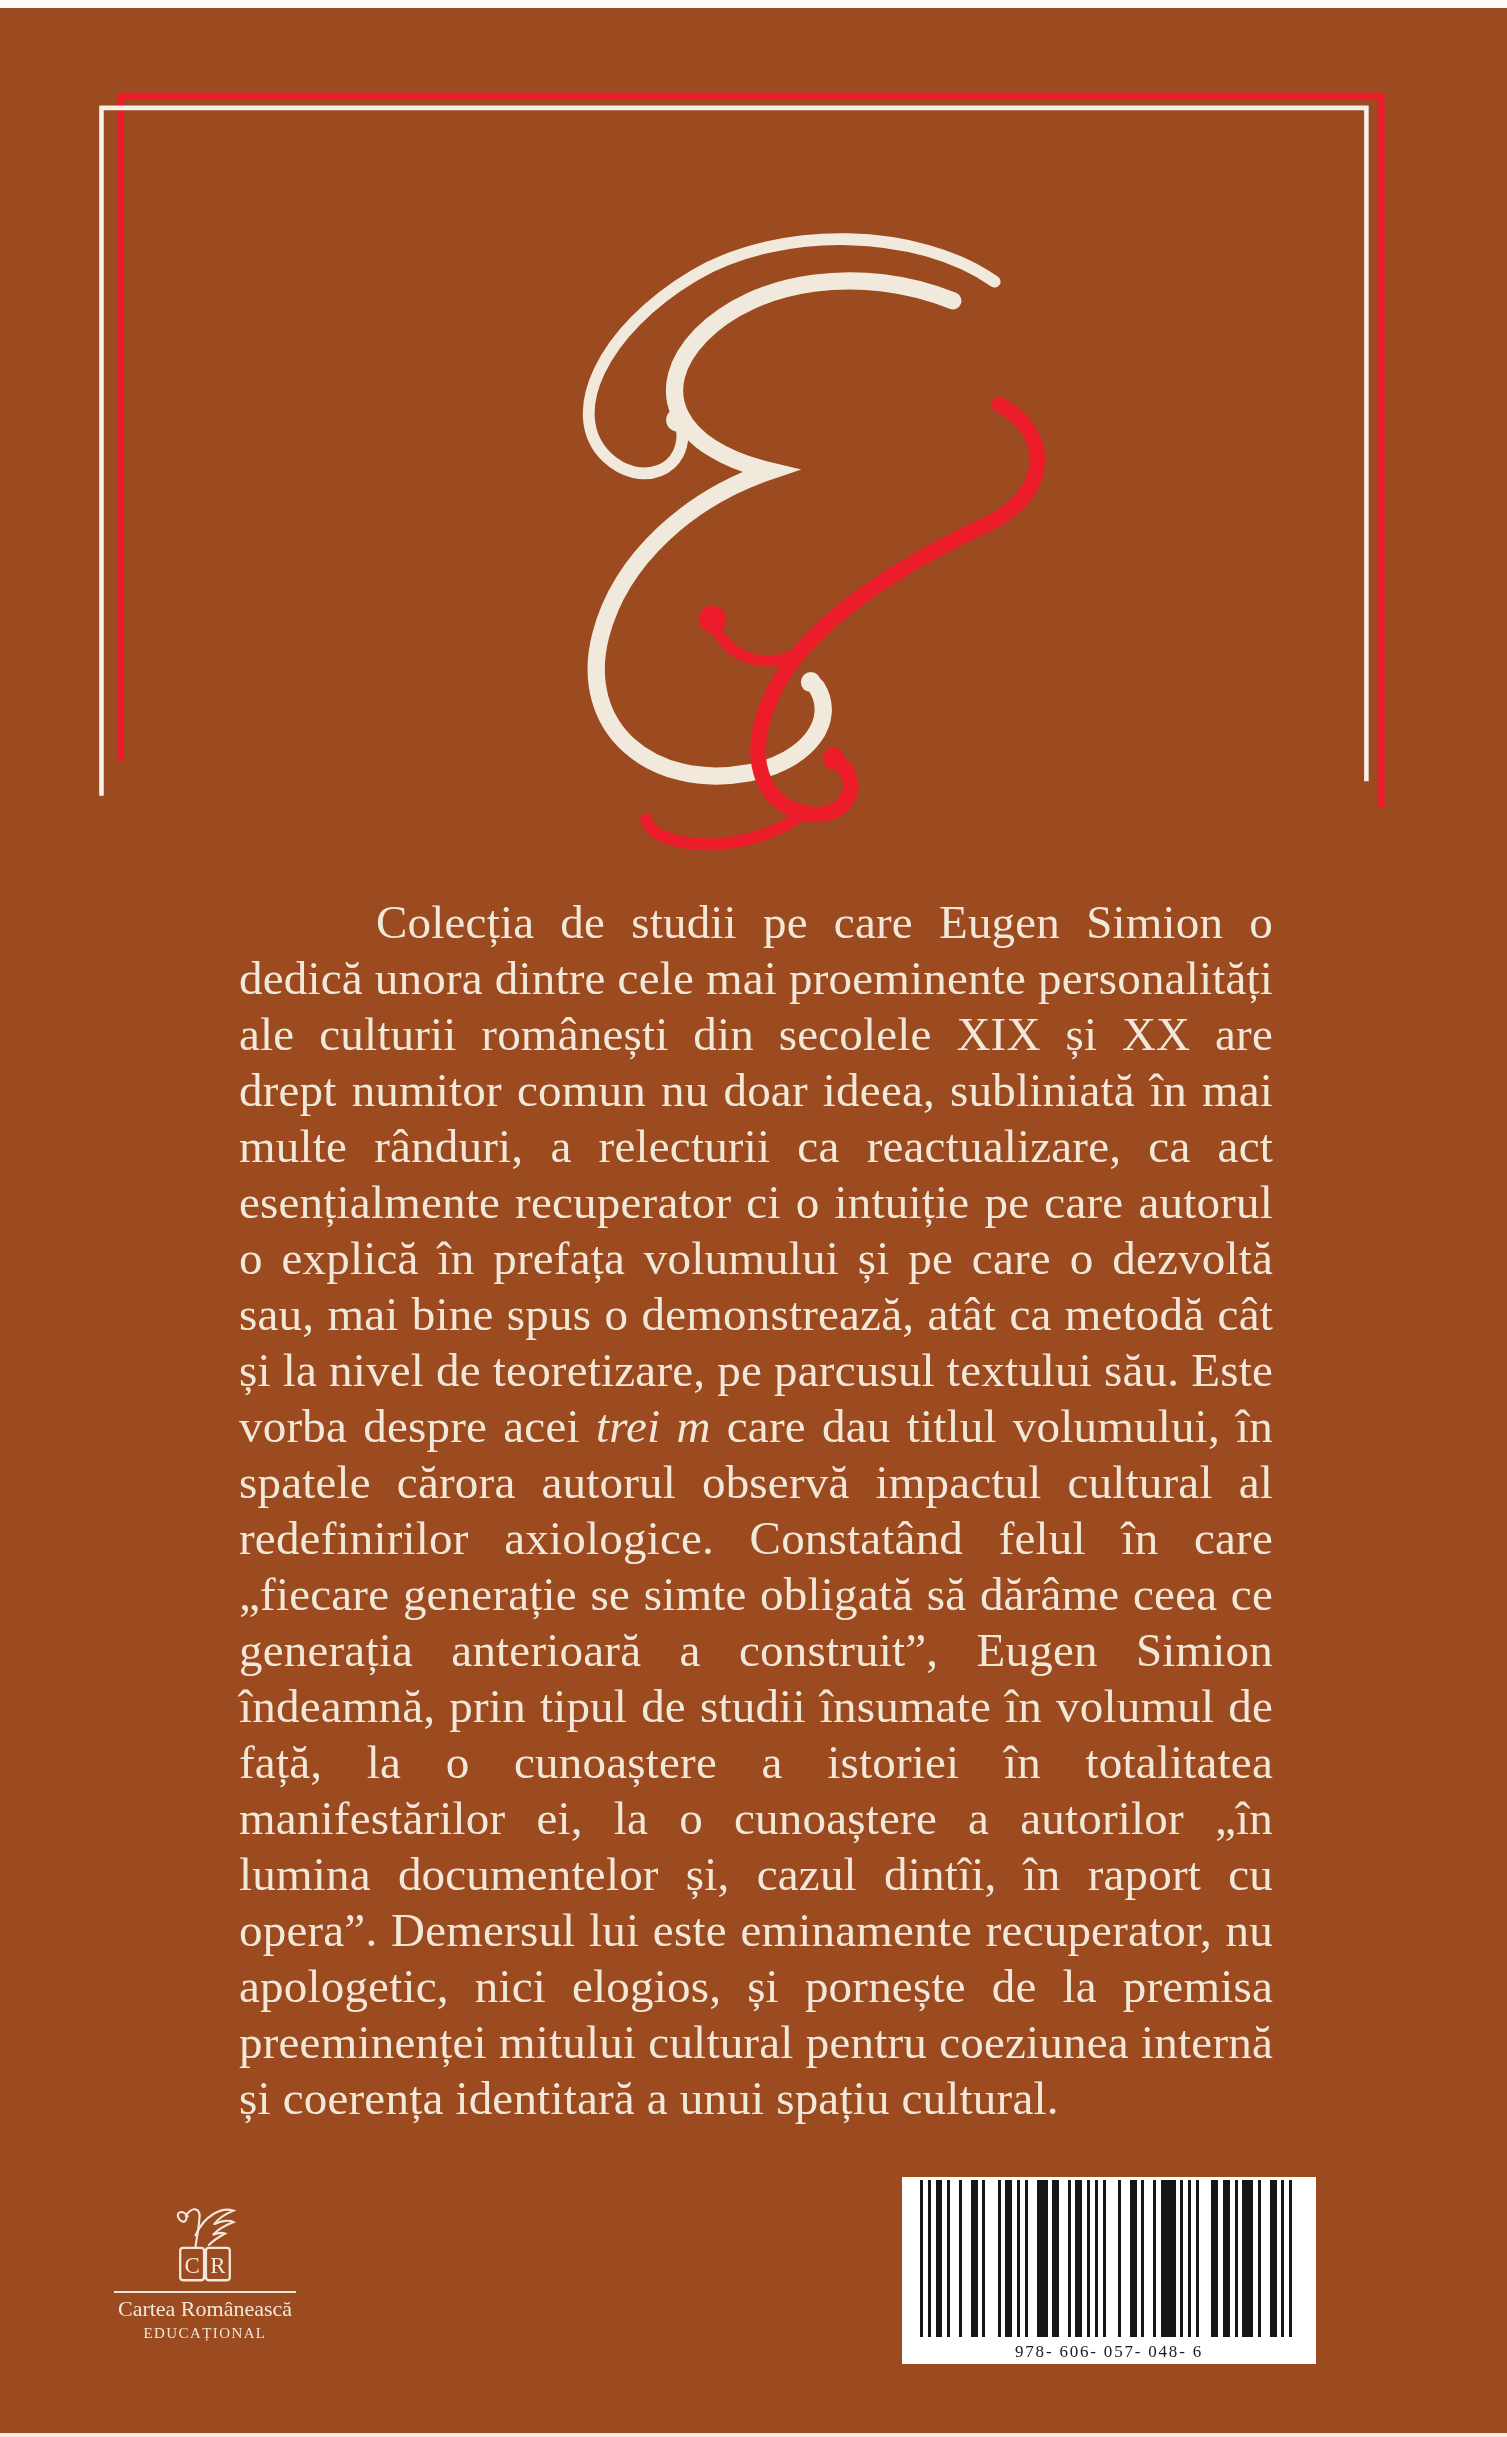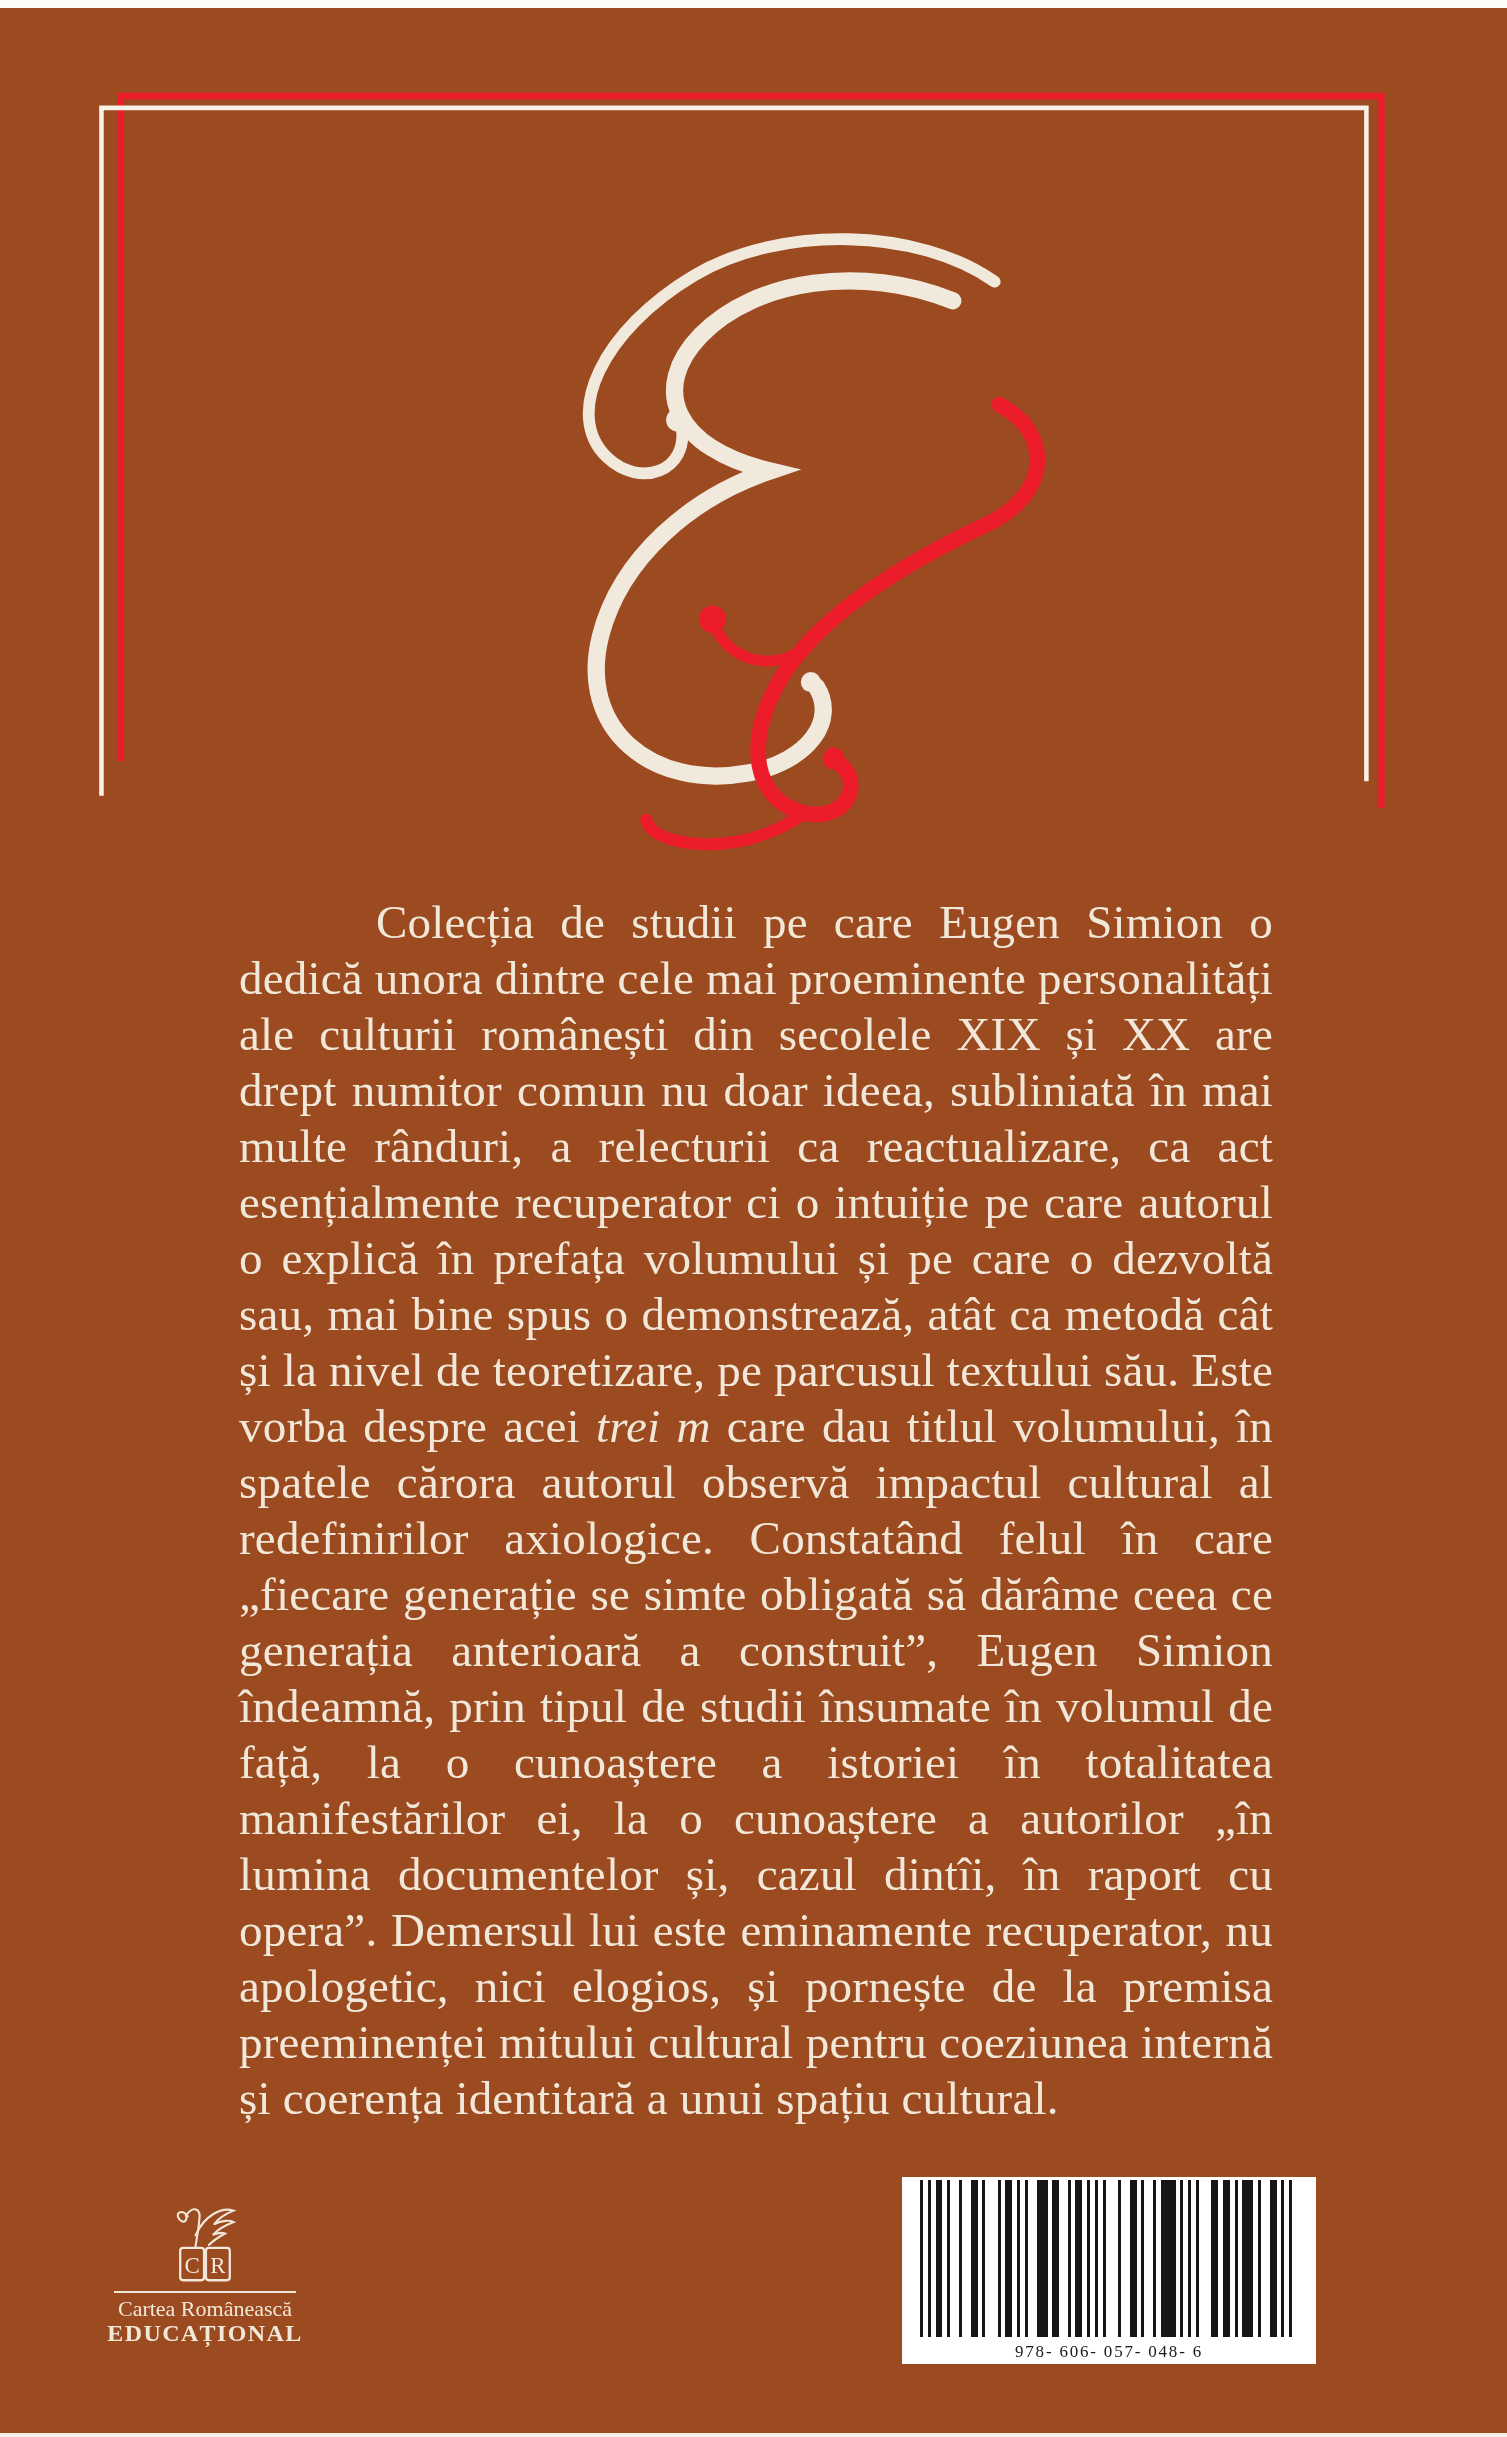--- a/index.html
+++ b/index.html
@@ -21,21 +21,21 @@
     letter-spacing:0.2px;
   }
   #signature{
     position:absolute;left:239px;top:2039px;width:1034px;
     color:#f1e8da;font-size:46px;line-height:56px;
     font-weight:bold;text-align:right;
   }
   #publisher{position:absolute;left:91px;top:2203px;width:228px;color:#f1e8da;text-align:center;}
   #publisher .rule{width:182px;height:2.7px;background:#f1e8da;margin:5.5px auto 3.6px auto;}
   #publisher-name{font-size:22px;line-height:24px;}
-  #publisher-division{font-size:24px;line-height:24px;letter-spacing:1.4px;font-weight:bold;}
+  #publisher-division{font-size:15px;line-height:24px;letter-spacing:1.4px;}
   #price{
     position:absolute;left:319px;top:2290px;
     color:#f1e8da;font-size:52px;line-height:55px;white-space:nowrap;
   }
   #barcode-box{
     position:absolute;left:902px;top:2177px;width:414px;height:187px;
     background:#ffffff;
   }
   #barcode-bars{position:absolute;left:18px;top:2.7px;width:377px;height:157px;}
   #barcode-bars .bar{position:absolute;top:0;height:100%;background:#161616;}

